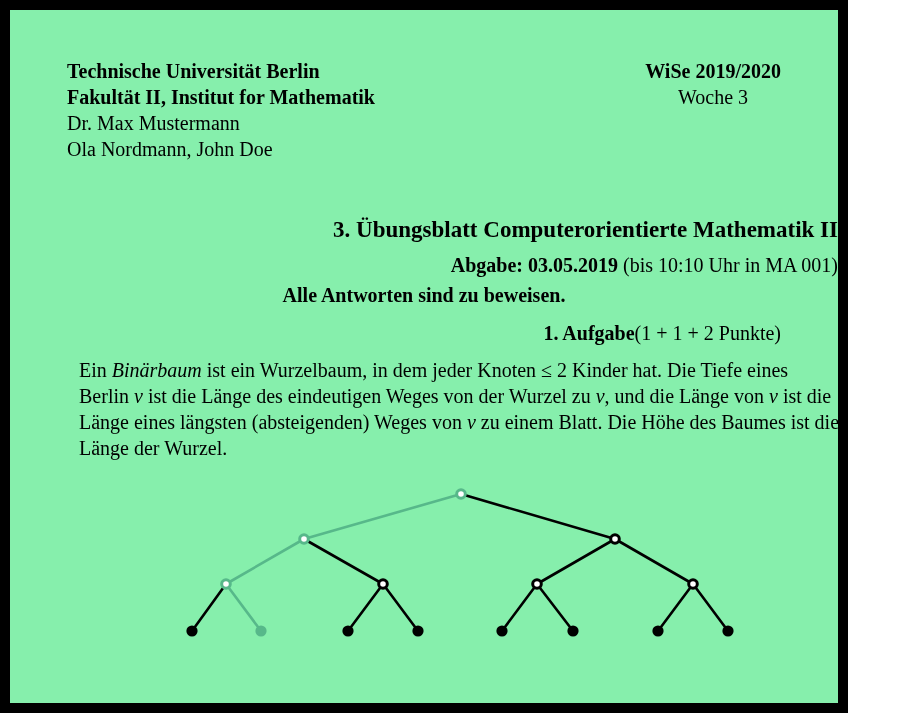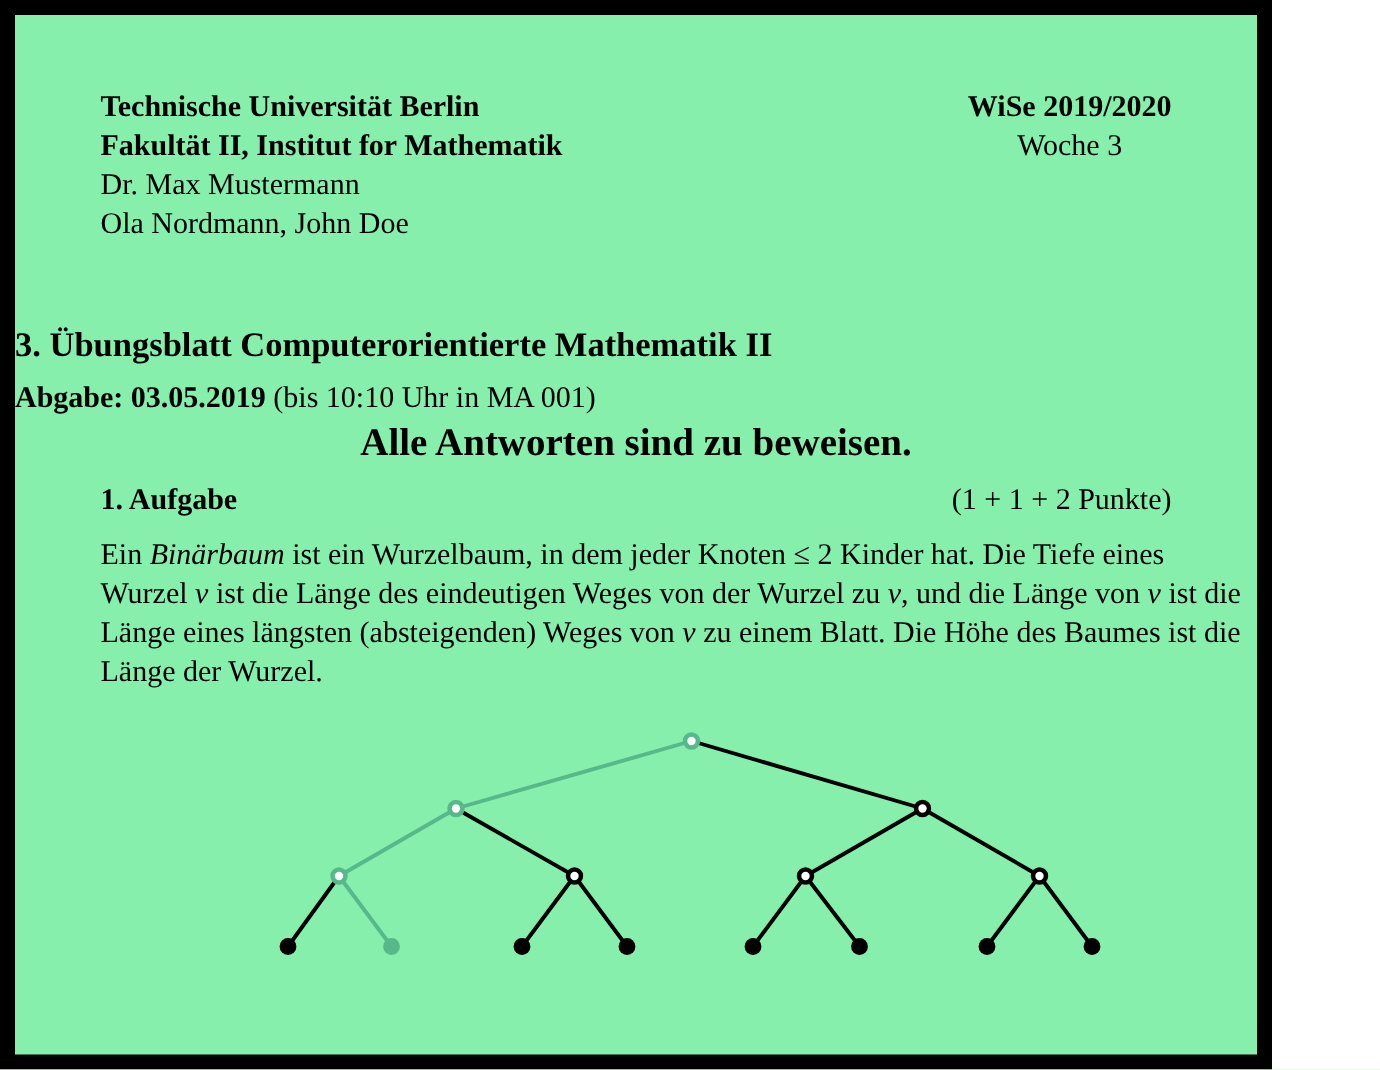--- a/index.html
+++ b/index.html
@@ -18,42 +18,42 @@
   .hdr-left {
     position: absolute; left: 57px; top: 48px;
     font-size: 20px; line-height: 26px; white-space: nowrap;
   }
   .hdr-right {
     position: absolute; right: 57px; top: 48px;
     font-size: 20px; line-height: 26px; text-align: center; white-space: nowrap;
   }
   .title {
     position: absolute; left: 0; right: 0; top: 206px;
-    text-align: left; font-size: 23px; line-height: 28px; font-weight: bold;
+    text-align: right; font-size: 23px; line-height: 28px; font-weight: bold;
     white-space: nowrap;
   }
   .subtitle {
     position: absolute; left: 0; right: 0; top: 242px;
-    text-align: left; font-size: 20px; line-height: 26px; white-space: nowrap;
+    text-align: right; font-size: 20px; line-height: 26px; white-space: nowrap;
   }
   .notice {
     position: absolute; left: 0; right: 0; top: 272px;
-    text-align: center; font-size: 26px; line-height: 26px; font-weight: bold;
+    text-align: center; font-size: 20px; line-height: 26px; font-weight: bold;
     white-space: nowrap;
   }
   .task-row {
     position: absolute; left: 57px; right: 57px; top: 310px;
-    display: flex; justify-content: space-between; align-items: baseline;
+    display: flex; justify-content: flex-end; align-items: baseline;
     font-size: 20px; line-height: 26px;
   }
   .para {
     position: absolute; left: 57px; top: 347px;
     font-size: 20px; line-height: 26px;
   }
-  .pline { white-space: nowrap; }
+  .pline { white-space: nowrap; margin-left: 12px; }
   .fig {
     position: absolute; left: -10px; top: -10px;
     width: 920px; height: 713px;
   }
 </style>
 </head>
 <body>
 
 <div class="page">
 
@@ -75,21 +75,21 @@
 
   <div class="notice">Alle Antworten sind zu beweisen.</div>
 
   <div class="task-row">
     <span class="b">1. Aufgabe</span>
     <span>(1 + 1 + 2 Punkte)</span>
   </div>
 
   <div class="para">
     <div class="pline"><span>Ein </span><span style="font-style: italic;">Binärbaum</span><span> ist ein Wurzelbaum, in dem jeder Knoten ≤ 2 Kinder hat. Die Tiefe eines</span></div>
-    <div class="pline"><span>Wurzel </span><span style="font-style: italic;">v</span><span> ist die Länge des eindeutigen Weges von der Wurzel zu </span><span style="font-style: italic;">v</span><span>, und die Länge von </span><span style="font-style: italic;">v</span><span> ist die</span></div>
+    <div class="pline"><span>Berlin </span><span style="font-style: italic;">v</span><span> ist die Länge des eindeutigen Weges von der Wurzel zu </span><span style="font-style: italic;">v</span><span>, und die Länge von </span><span style="font-style: italic;">v</span><span> ist die</span></div>
     <div class="pline"><span>Länge eines längsten (absteigenden) Weges von </span><span style="font-style: italic;">v</span><span> zu einem Blatt. Die Höhe des Baumes ist die</span></div>
     <div class="pline"><span>Länge der Wurzel.</span></div>
   </div>
 
   <svg class="fig" viewBox="0 0 920 713" xmlns="http://www.w3.org/2000/svg">
       <line x1="461" y1="494" x2="304" y2="539" stroke="#57b88a" stroke-width="2.6" stroke-linecap="round"></line>
       <line x1="461" y1="494" x2="615" y2="539" stroke="#000000" stroke-width="2.6" stroke-linecap="round"></line>
       <line x1="304" y1="539" x2="226" y2="584" stroke="#57b88a" stroke-width="2.6" stroke-linecap="round"></line>
       <line x1="304" y1="539" x2="383" y2="584" stroke="#000000" stroke-width="2.6" stroke-linecap="round"></line>
       <line x1="615" y1="539" x2="537" y2="584" stroke="#000000" stroke-width="2.6" stroke-linecap="round"></line>

